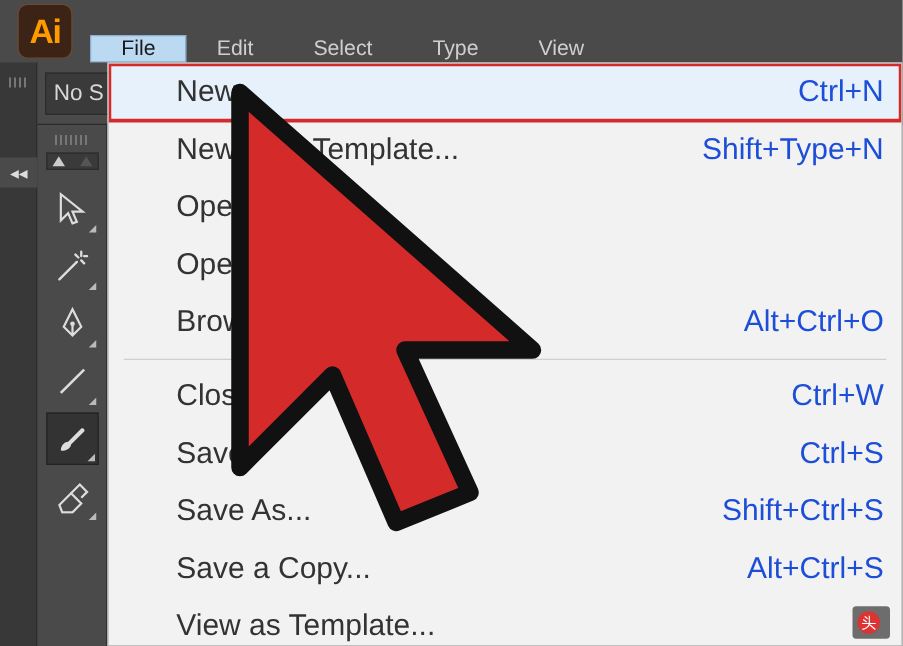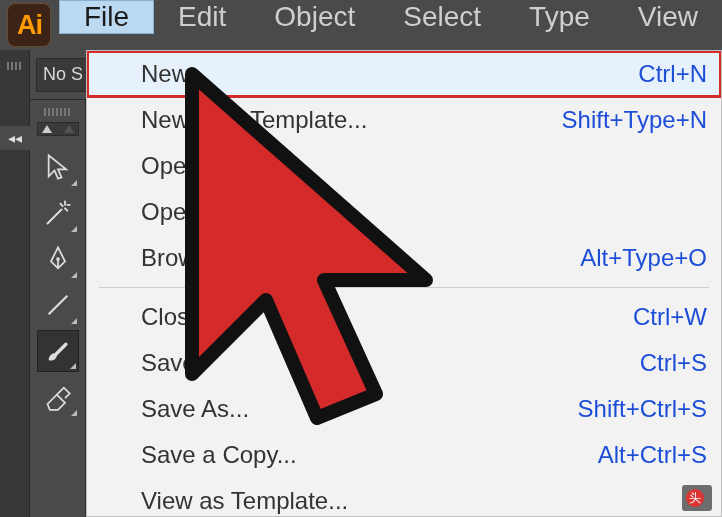--- a/index.html
+++ b/index.html
@@ -11,21 +11,21 @@
     overflow: hidden;
     position: relative;
   }
   .menubar {
     position: absolute;
     left: 0; top: 0;
     width: 722px;
     height: 50px;
     background: #4a4a4a;
     display: flex;
-    align-items: flex-start;
+    align-items: flex-end;
   }
   .app-badge {
     width: 72px;
     height: 50px;
     display: flex;
     align-items: center;
     justify-content: center;
   }
   .app-badge-inner {
     width: 44px; height: 44px;
@@ -39,21 +39,21 @@
     border: 1px solid #6a4a30;
     font-family: "Segoe UI", Arial, sans-serif;
   }
   .menubar-items {
     display: flex;
     align-items: stretch;
     flex: 1;
   }
   .menubar-item {
     color: #cfcfcf;
-    font-size: 28px;
+    font-size: 17px;
     padding: 0 24px;
     display: flex;
     align-items: center;
     cursor: default;
   }
   .menubar-item.active {
     background: #bcd9f2;
     color: #1a1a1a;
     border: 1px solid #8aaed0;
   }
@@ -224,21 +224,20 @@
 </head>
 <body>
 
 <div class="menubar">
   <div class="app-badge">
     <div class="app-badge-inner">Ai</div>
   </div>
   <div class="menubar-items">
     <div class="menubar-item active">File</div>
     <div class="menubar-item">Edit</div>
-    <div class="menubar-item">Object</div>
     <div class="menubar-item">Select</div>
     <div class="menubar-item">Type</div>
     <div class="menubar-item">View</div>
 
   </div>
 </div>
 
 <div class="control-strip">
   <div class="control-grip"></div>
   <div class="control-collapse">◂◂</div>
@@ -304,21 +303,21 @@
   <div class="dropdown-row">
     <span>Open...</span>
     <span class="shortcut"></span>
   </div>
   <div class="dropdown-row">
     <span>Open Recent</span>
     <span class="shortcut"></span>
   </div>
   <div class="dropdown-row">
     <span>Browse in Bridge...</span>
-    <span class="shortcut">Alt+Type+O</span>
+    <span class="shortcut">Alt+Ctrl+O</span>
   </div>
 
   <div class="dropdown-sep"></div>
 
   <div class="dropdown-row">
     <span>Close</span>
     <span class="shortcut">Ctrl+W</span>
   </div>
   <div class="dropdown-row">
     <span>Save</span>

